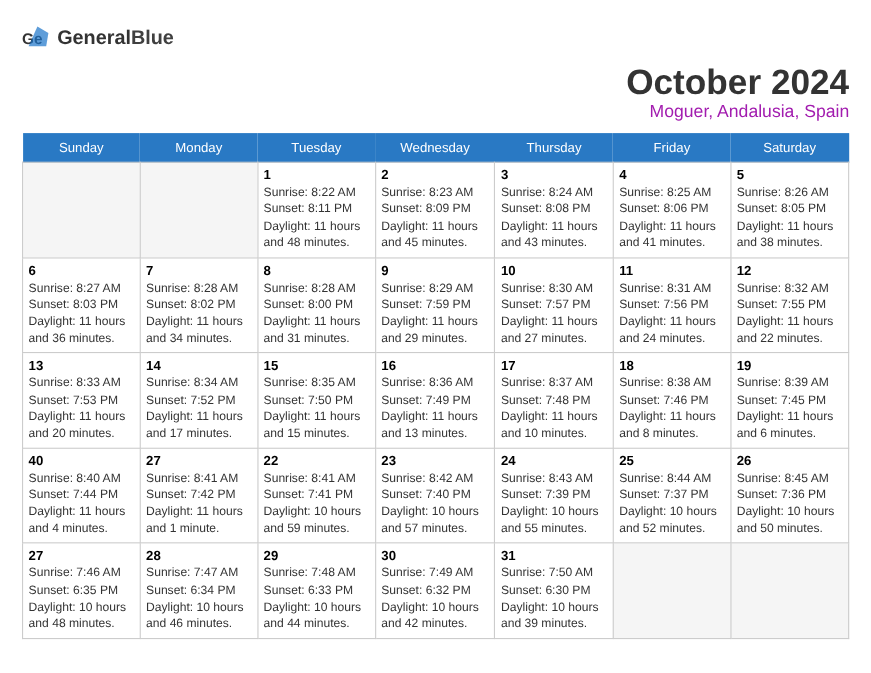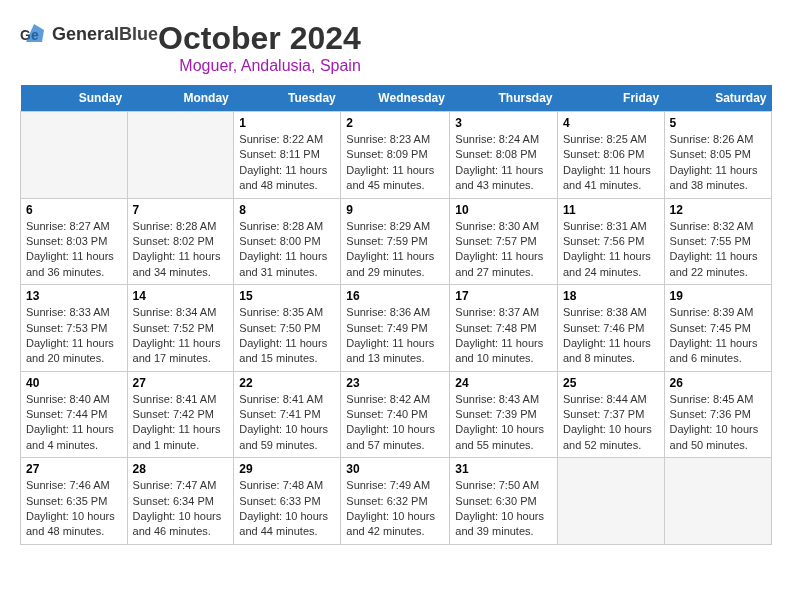--- a/index.html
+++ b/index.html
@@ -5,56 +5,58 @@
     * { box-sizing: border-box; margin: 0; padding: 0; }
     body {
       font-family: Arial, sans-serif;
       background: #fff;
       width: 792px;
       min-height: 612px;
       padding: 20px;
     }
     .header {
       display: flex;
+      justify-content: space-between;
       align-items: flex-start;
       margin-bottom: 10px;
     }
     .logo {
       display: flex;
       align-items: center;
       gap: 4px;
     }
     .logo-icon {
       width: 28px;
       height: 28px;
     }
     .title-block {
       text-align: right;
     }
     .month-title {
       font-size: 32px;
       font-weight: bold;
       color: #333;
+      margin-top: 36px;
     }
     .location-title {
       font-size: 16px;
       color: #a21caf;
     }
     table {
       width: 100%;
       border-collapse: collapse;
       font-size: 11px;
     }
     th {
       background-color: #2979c4;
       color: #fff;
       padding: 6px 5px;
-      text-align: right;
+      text-align: center;
       font-size: 12px;
-      font-weight: bold;
+      font-weight: normal;
     }
     td {
       border: 1px solid #ccc;
       padding: 4px 5px;
       vertical-align: top;
       width: 113px;
       min-height: 80px;
       background: #fff;
     }
     td.empty {

